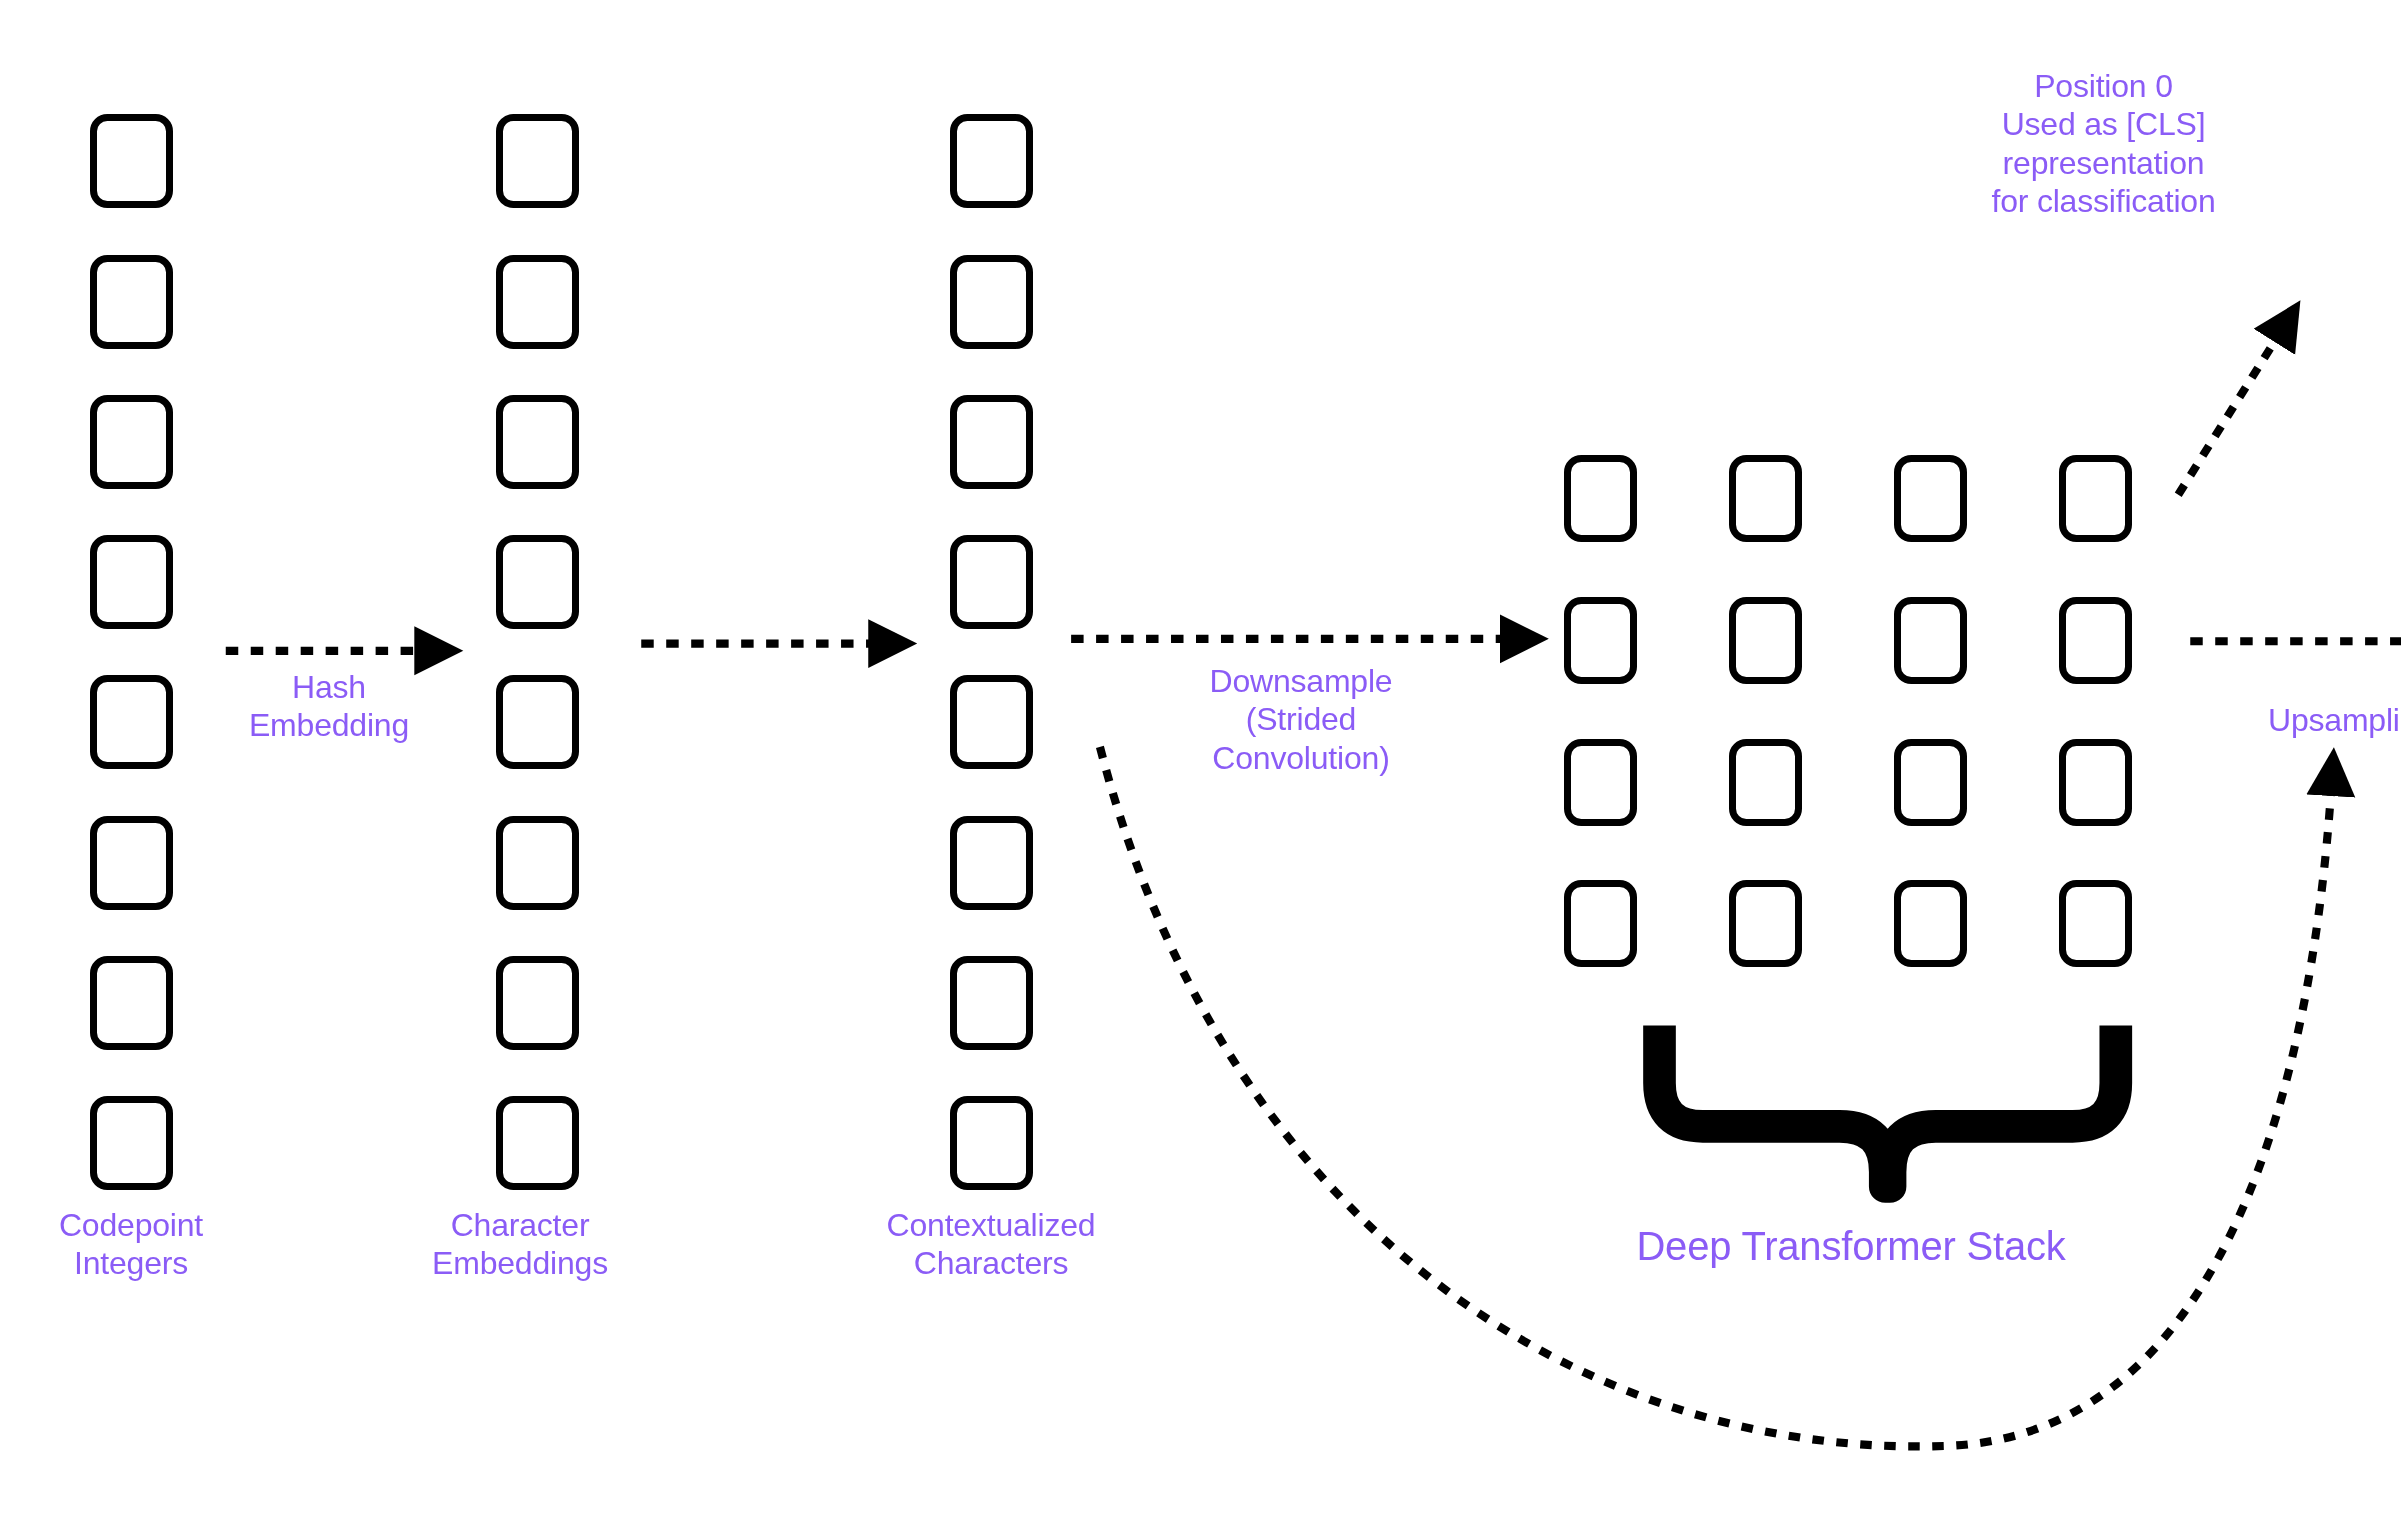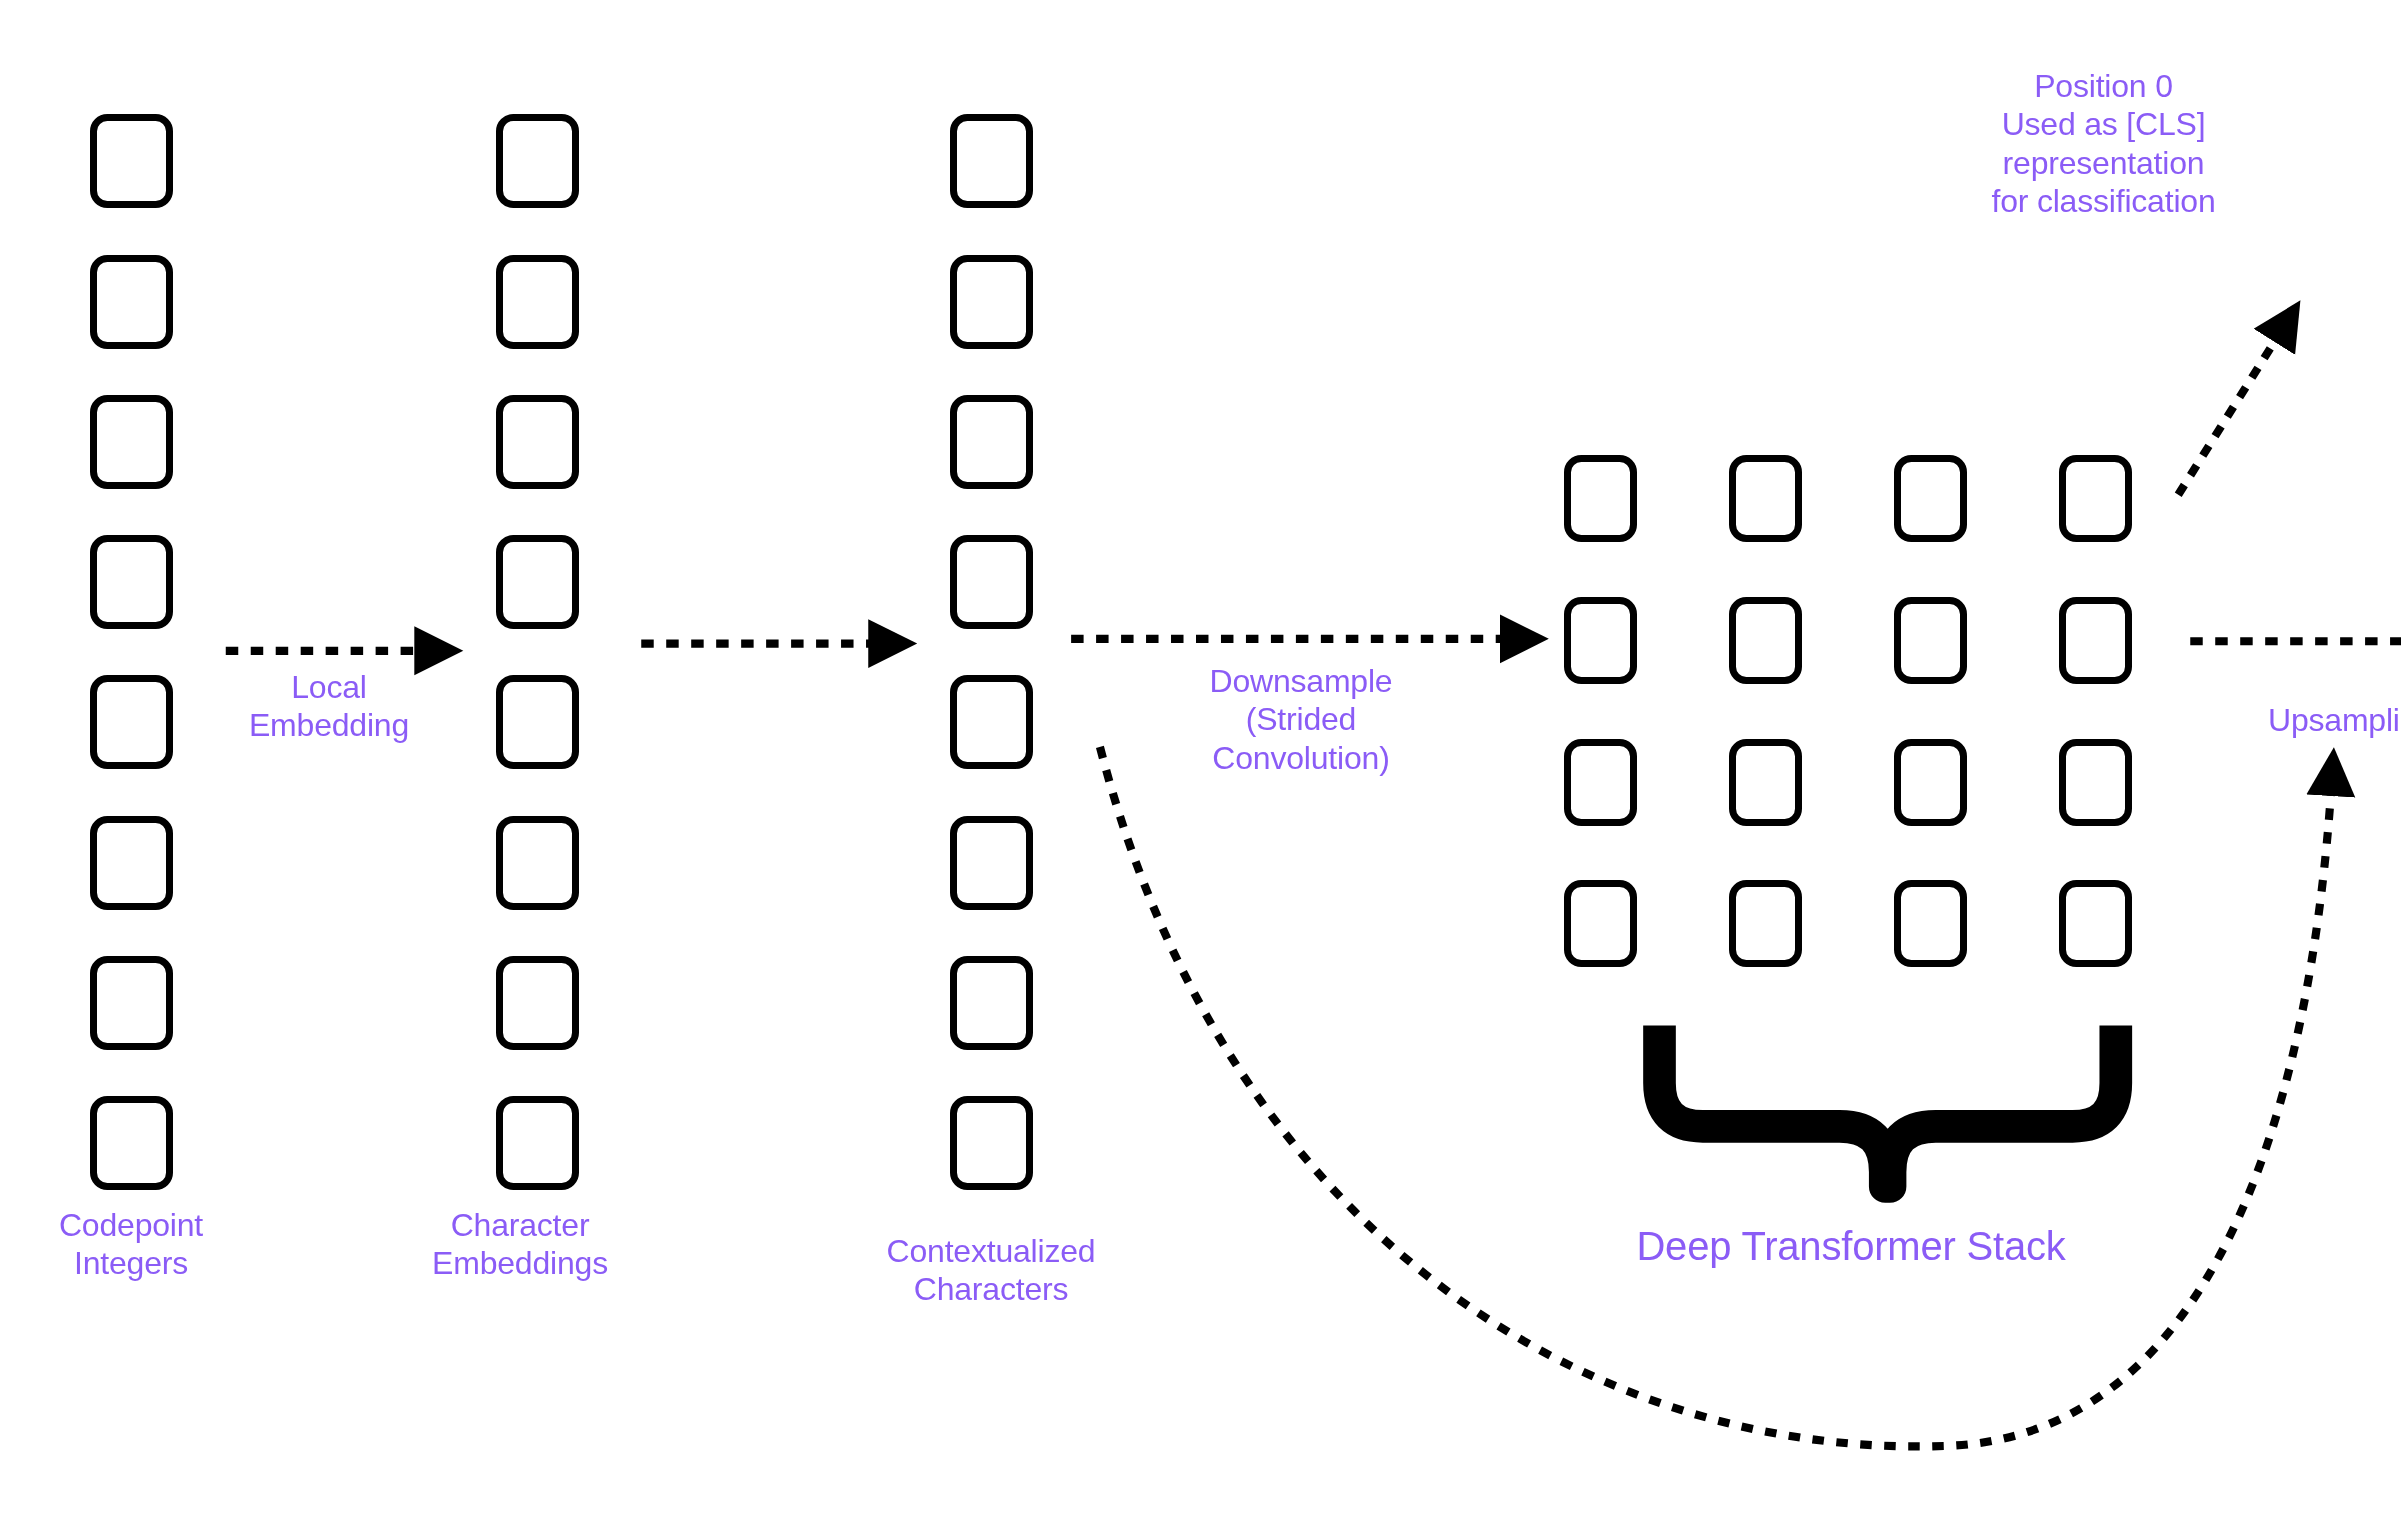--- a/index.html
+++ b/index.html
@@ -126,21 +126,21 @@
 
   <div>
     <div class="cell" style="left:950px;top:114px;width:83px;height:94px;"></div>
     <div class="cell" style="left:950px;top:255px;width:83px;height:94px;"></div>
     <div class="cell" style="left:950px;top:395px;width:83px;height:94px;"></div>
     <div class="cell" style="left:950px;top:535px;width:83px;height:94px;"></div>
     <div class="cell" style="left:950px;top:675px;width:83px;height:94px;"></div>
     <div class="cell" style="left:950px;top:816px;width:83px;height:94px;"></div>
     <div class="cell" style="left:950px;top:956px;width:83px;height:94px;"></div>
     <div class="cell" style="left:950px;top:1096px;width:83px;height:94px;"></div>
-    <div class="lbl col-lbl" style="left:799px;top:1232px;width:384px;">Contextualized
+    <div class="lbl col-lbl" style="left:799px;top:1206px;width:384px;">Contextualized
 Characters</div>
   </div>
 
   <div>
 
     <div class="cell" style="left:1564px;top:455px;width:73px;height:87px;"></div>
     <div class="cell" style="left:1729px;top:455px;width:73px;height:87px;"></div>
     <div class="cell" style="left:1894px;top:455px;width:73px;height:87px;"></div>
     <div class="cell" style="left:2059px;top:455px;width:73px;height:87px;"></div>
 
@@ -179,21 +179,21 @@
     
     
     
     
     
     
     
     
   </div>
 
-  <div class="lbl arrow-lbl" style="left:161px;top:668px;width:336px;">Local
+  <div class="lbl arrow-lbl" style="left:161px;top:668px;width:336px;">Hash
 Embedding</div>
 
 
   <div class="lbl arrow-lbl" style="left:1133px;top:662px;width:336px;">Downsample
 (Strided
 Convolution)</div>
 
   <div class="lbl arrow-lbl" style="left:2188px;top:701px;width:327px;">Upsampling</div>
 
   <div class="lbl note-lbl" style="left:1916px;top:67px;width:375px;">Position 0

